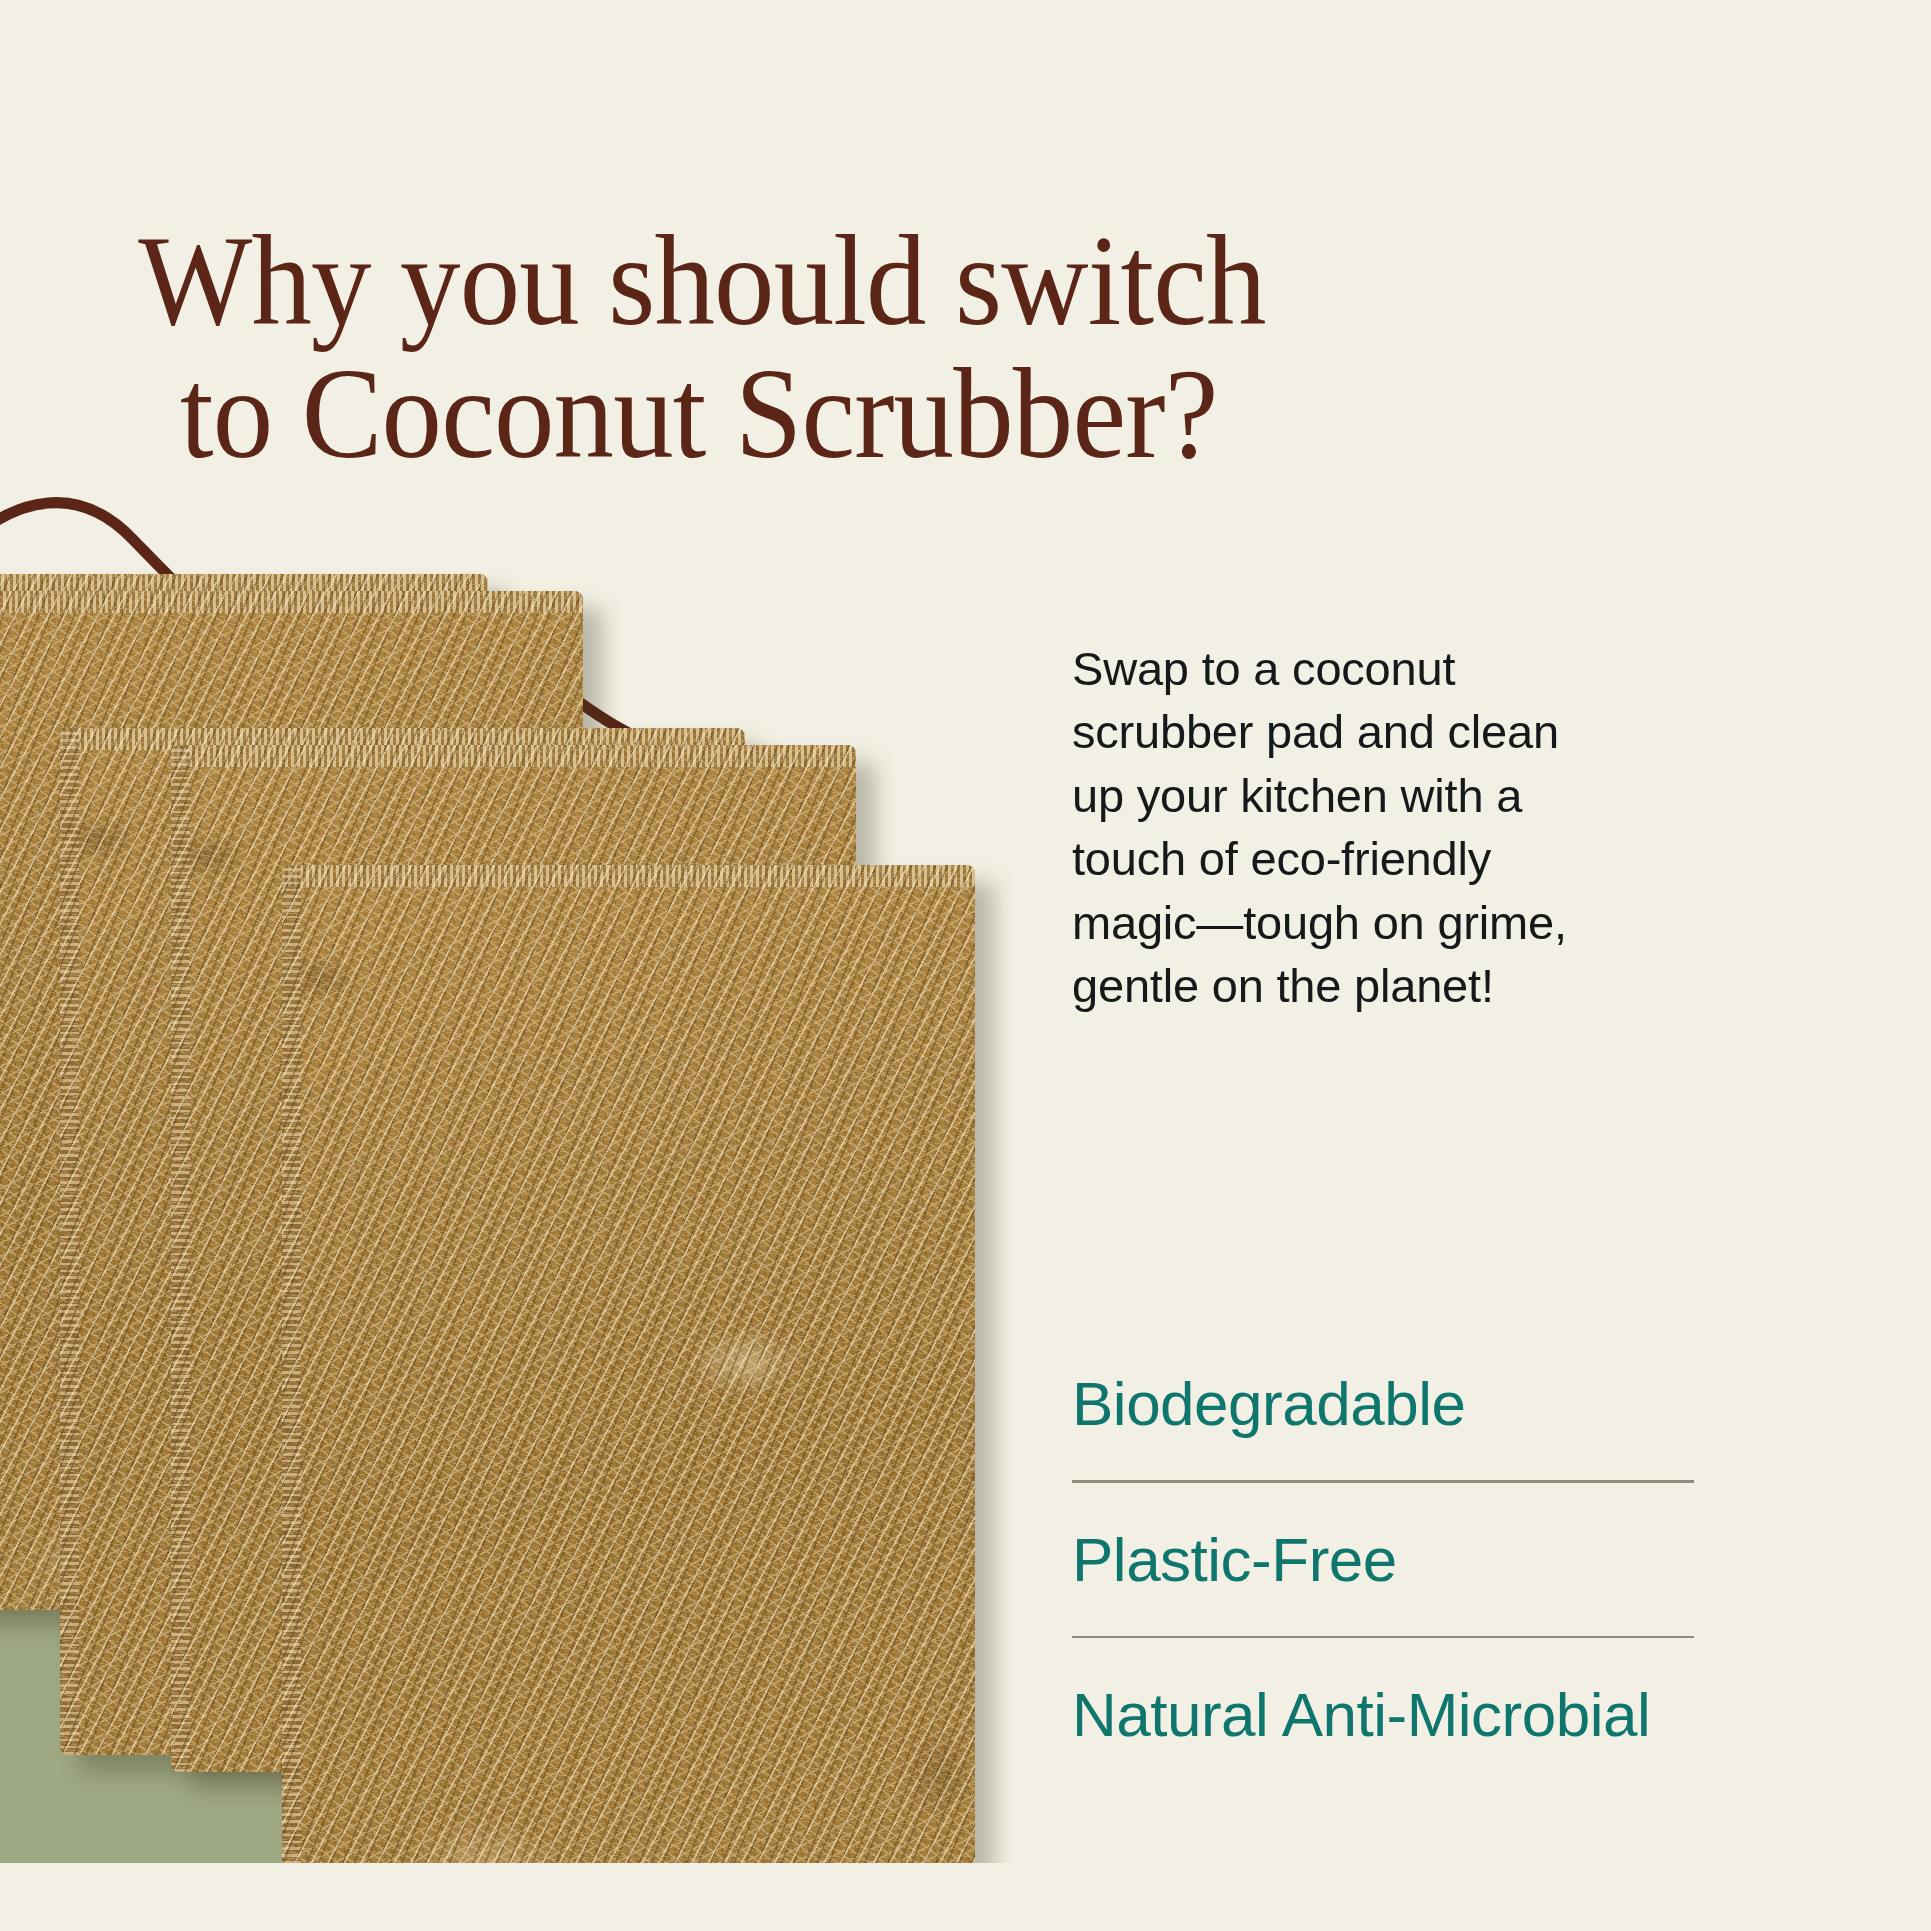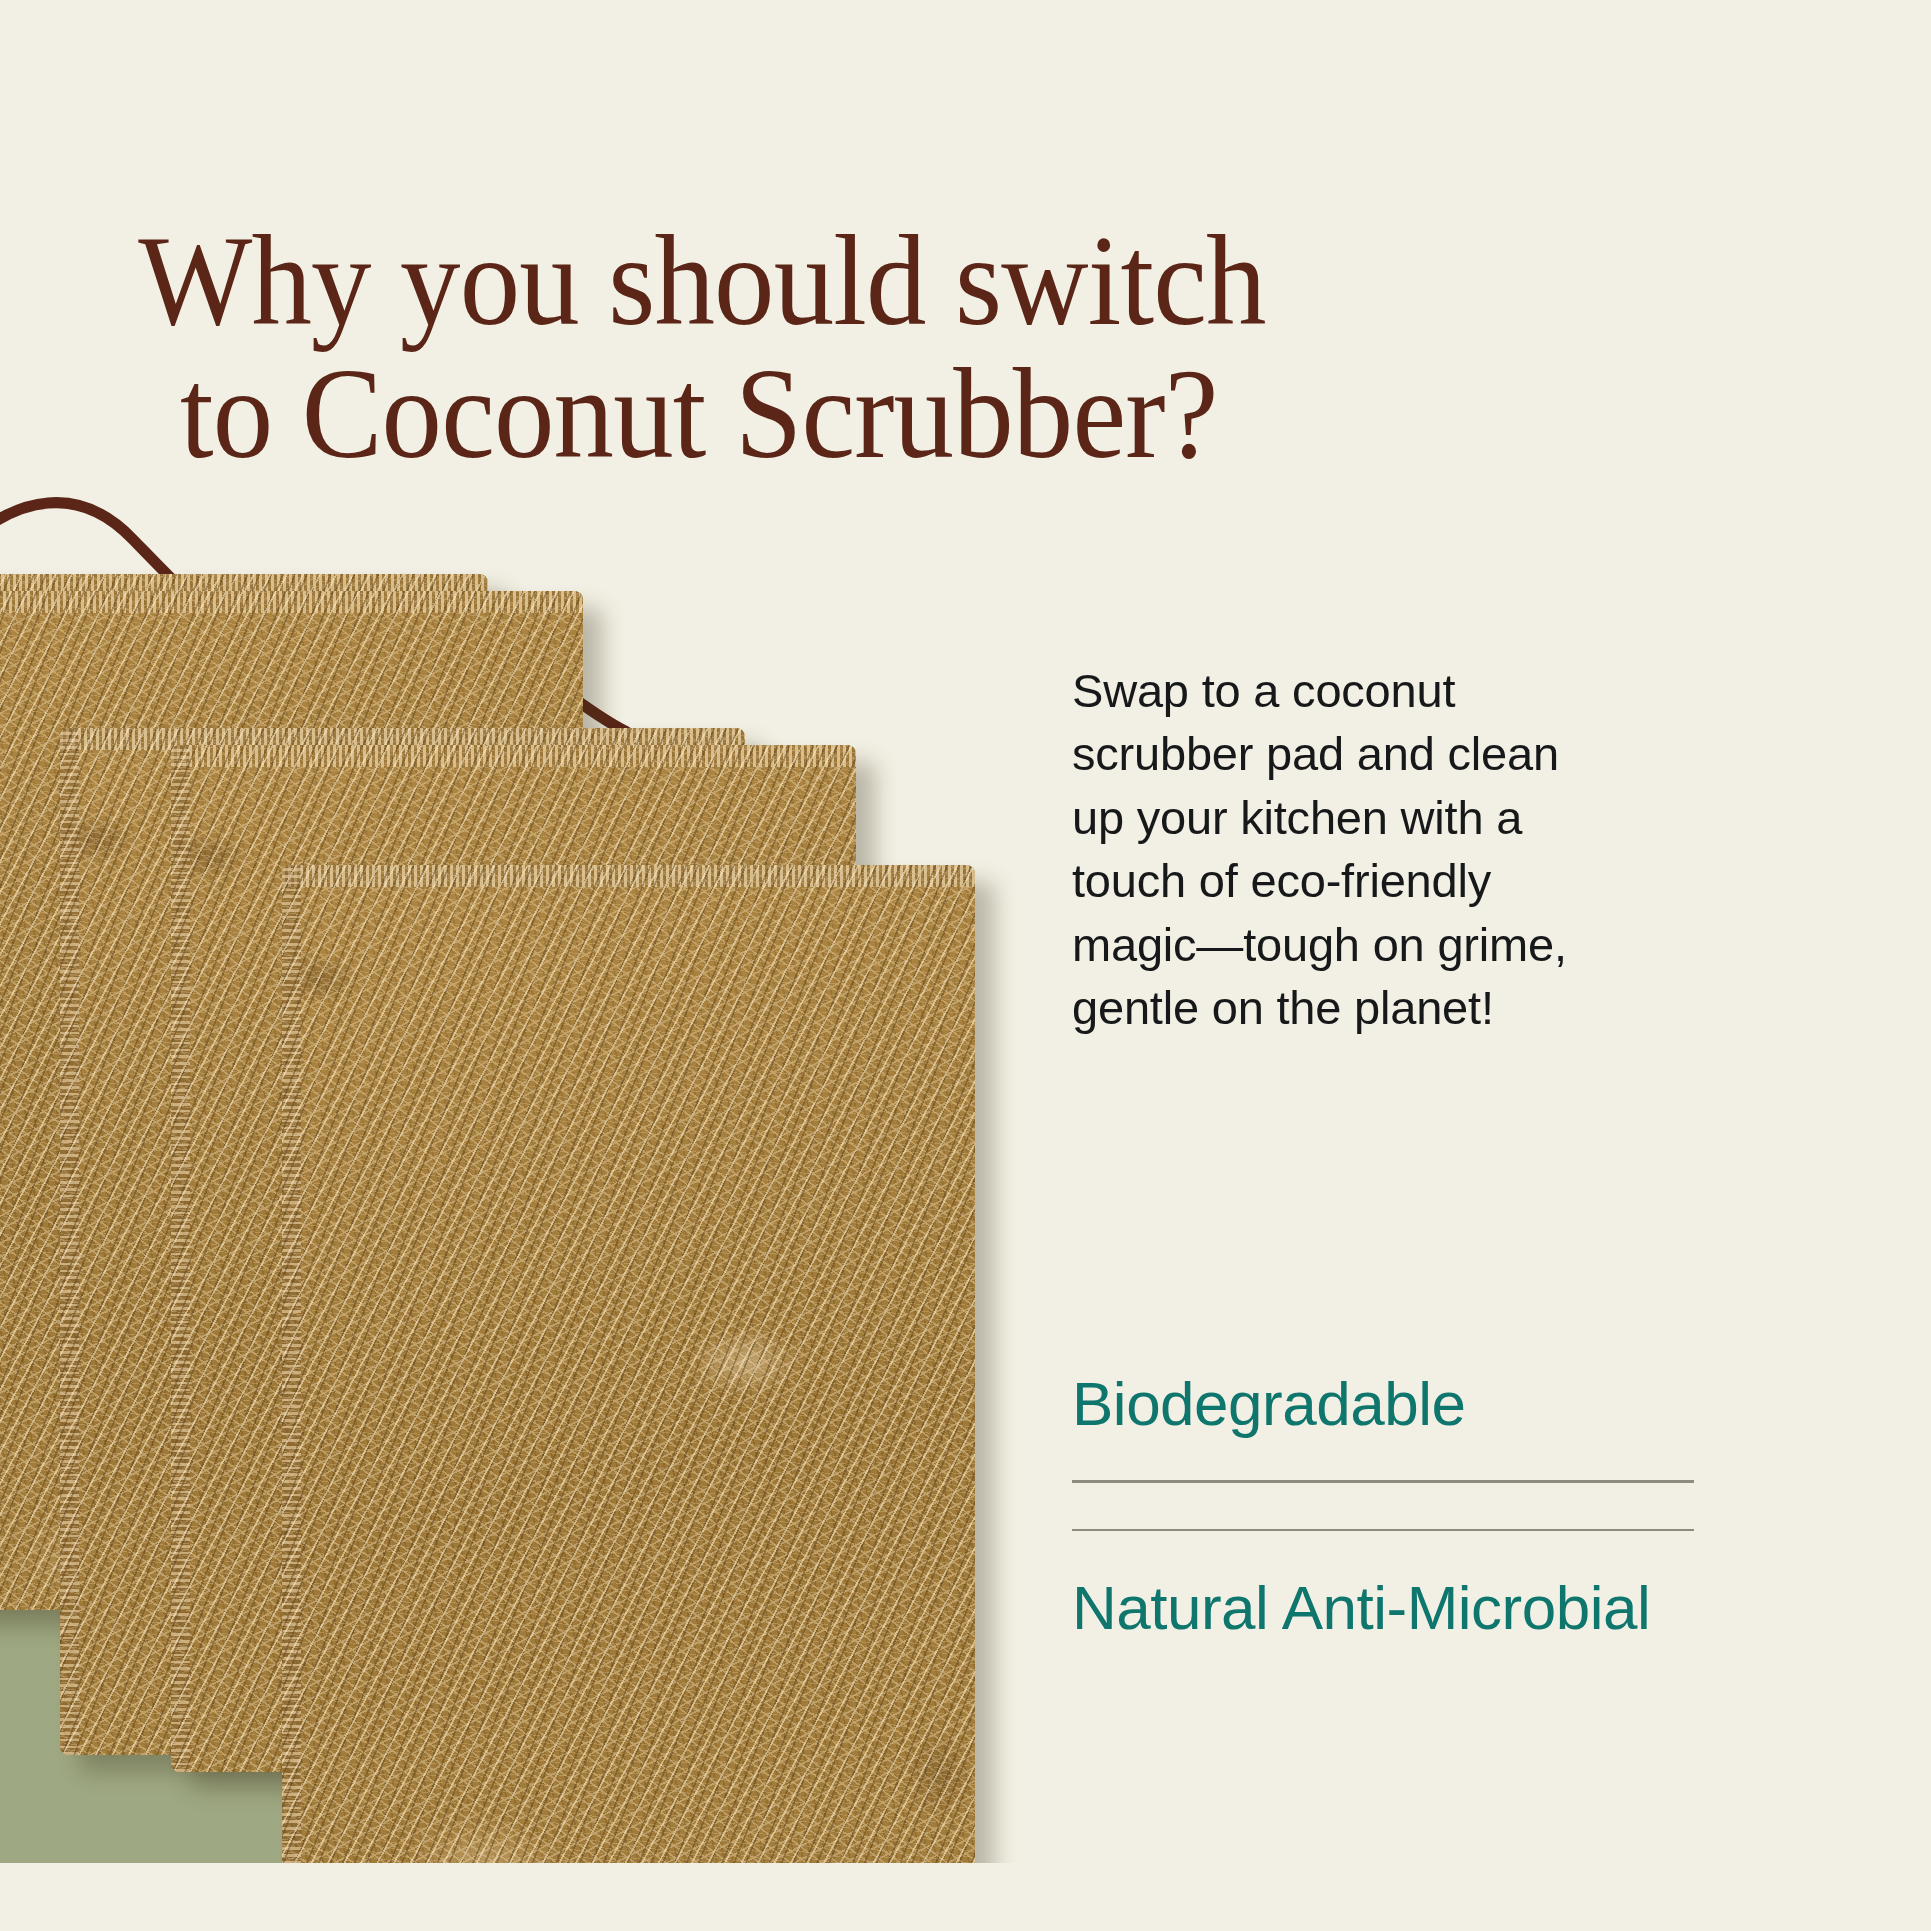--- a/index.html
+++ b/index.html
@@ -53,21 +53,21 @@
     top: 475px;
     width: 770px;
     height: 291px;
     overflow: visible;
   }
 
   
   #intro-paragraph {
     position: absolute;
     left: 1072px;
-    top: 612px;
+    top: 590px;
     width: 505px;
     color: #16181A;
     font-size: 47px;
     line-height: 1.35;
     font-weight: 400;
     letter-spacing: -0.2px;
   }
 
   
   #feature-list {
@@ -217,18 +217,19 @@
         <div class="edge-top"></div>
         <div class="edge-left"></div>
     </div>
   </div>
 
   <p id="intro-paragraph">Swap to a coconut scrubber pad and clean up your kitchen with a touch of eco-friendly magic—tough on grime, gentle on the planet!</p>
 
   <div id="feature-list">
     <div class="feature-item">Biodegradable</div>
     <div class="feature-divider"></div>
+    <div class="feature-item">Plastic-Free</div>
     <div class="feature-divider"></div>
     <div class="feature-item">Natural Anti-Microbial</div>
   </div>
 
 </div>
 
 
 </body></html>

